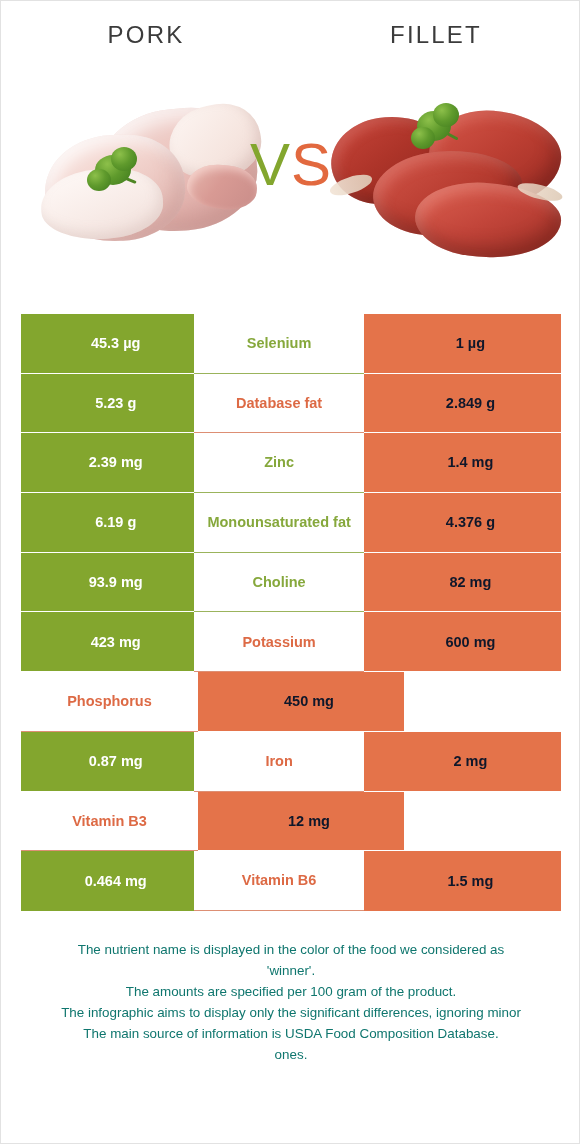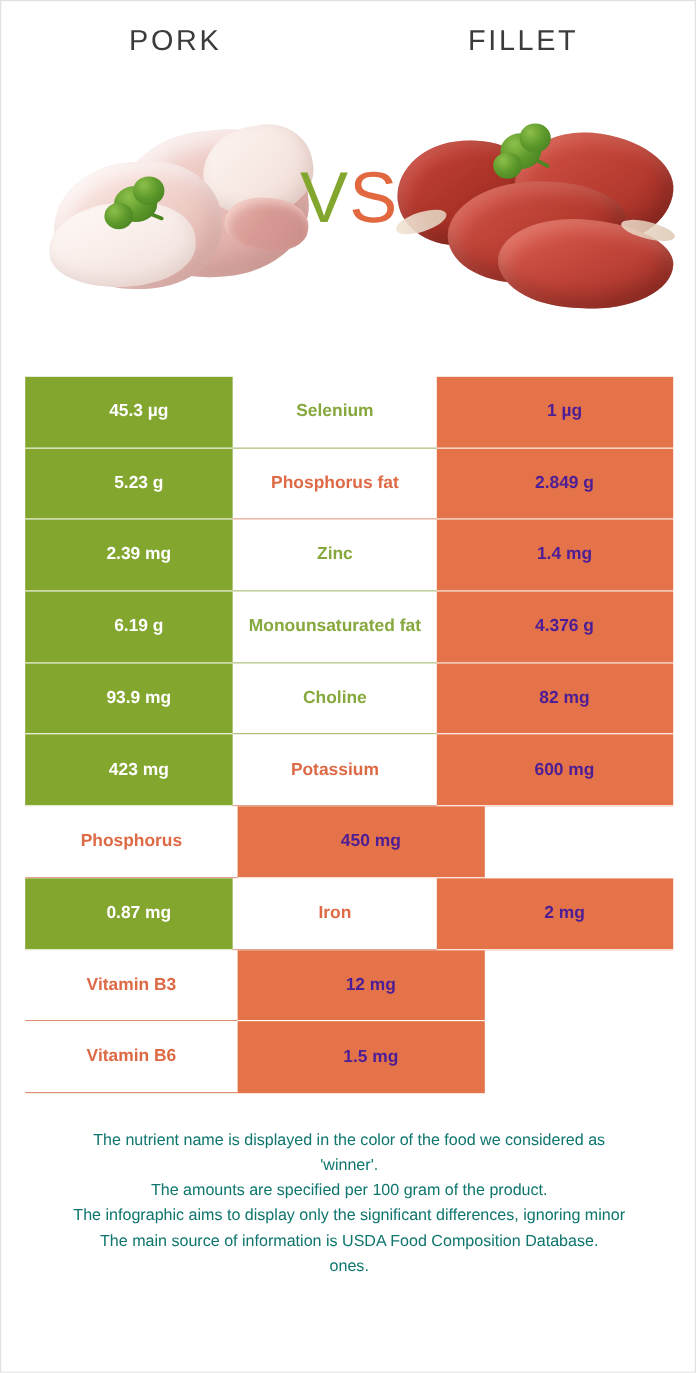--- a/index.html
+++ b/index.html
@@ -207,21 +207,21 @@
   }
   .cell-left {
     width: 181px;
     background: #83a62e;
     color: #ffffff;
     border-bottom: 1.5px solid #ffffff;
   }
   .cell-right {
     width: 206px;
     background: #e4734a;
-    color: #4c1d95;
+    color: #0f172a;
     border-bottom: 1.5px solid #ffffff;
   }
   .cell-mid {
     width: 177px;
     background: #ffffff;
     text-align: center;
     padding: 0 6px;
     font-weight: 600;
   }
   .cell-mid.win-left  { color: #86a83c; border-bottom: 1.2px solid #9bb45c; text-align: right; }
@@ -291,21 +291,21 @@
   </div>
 
   <div class="table" id="nutrient-table">
       <div class="row">
         <div class="cell cell-left">45.3 µg</div>
         <div class="cell cell-mid win-left">Selenium</div>
         <div class="cell cell-right">1 µg</div>
       </div>
       <div class="row">
         <div class="cell cell-left">5.23 g</div>
-        <div class="cell cell-mid win-right">Phosphorus fat</div>
+        <div class="cell cell-mid win-right">Database fat</div>
         <div class="cell cell-right">2.849 g</div>
       </div>
       <div class="row">
         <div class="cell cell-left">2.39 mg</div>
         <div class="cell cell-mid win-left">Zinc</div>
         <div class="cell cell-right">1.4 mg</div>
       </div>
       <div class="row">
         <div class="cell cell-left">6.19 g</div>
         <div class="cell cell-mid win-left">Monounsaturated fat</div>
@@ -328,20 +328,21 @@
       <div class="row">
         <div class="cell cell-left">0.87 mg</div>
         <div class="cell cell-mid win-right">Iron</div>
         <div class="cell cell-right">2 mg</div>
       </div>
       <div class="row">
         <div class="cell cell-mid win-right">Vitamin B3</div>
         <div class="cell cell-right">12 mg</div>
       </div>
       <div class="row">
+        <div class="cell cell-left">0.464 mg</div>
         <div class="cell cell-mid win-right">Vitamin B6</div>
         <div class="cell cell-right">1.5 mg</div>
       </div>
     </div>
 
   <div class="footer">
     <p>The nutrient name is displayed in the color of the food we considered as</p>
     <p>'winner'.</p>
     <p>The amounts are specified per 100 gram of the product.</p>
     <p>The infographic aims to display only the significant differences, ignoring minor</p>

